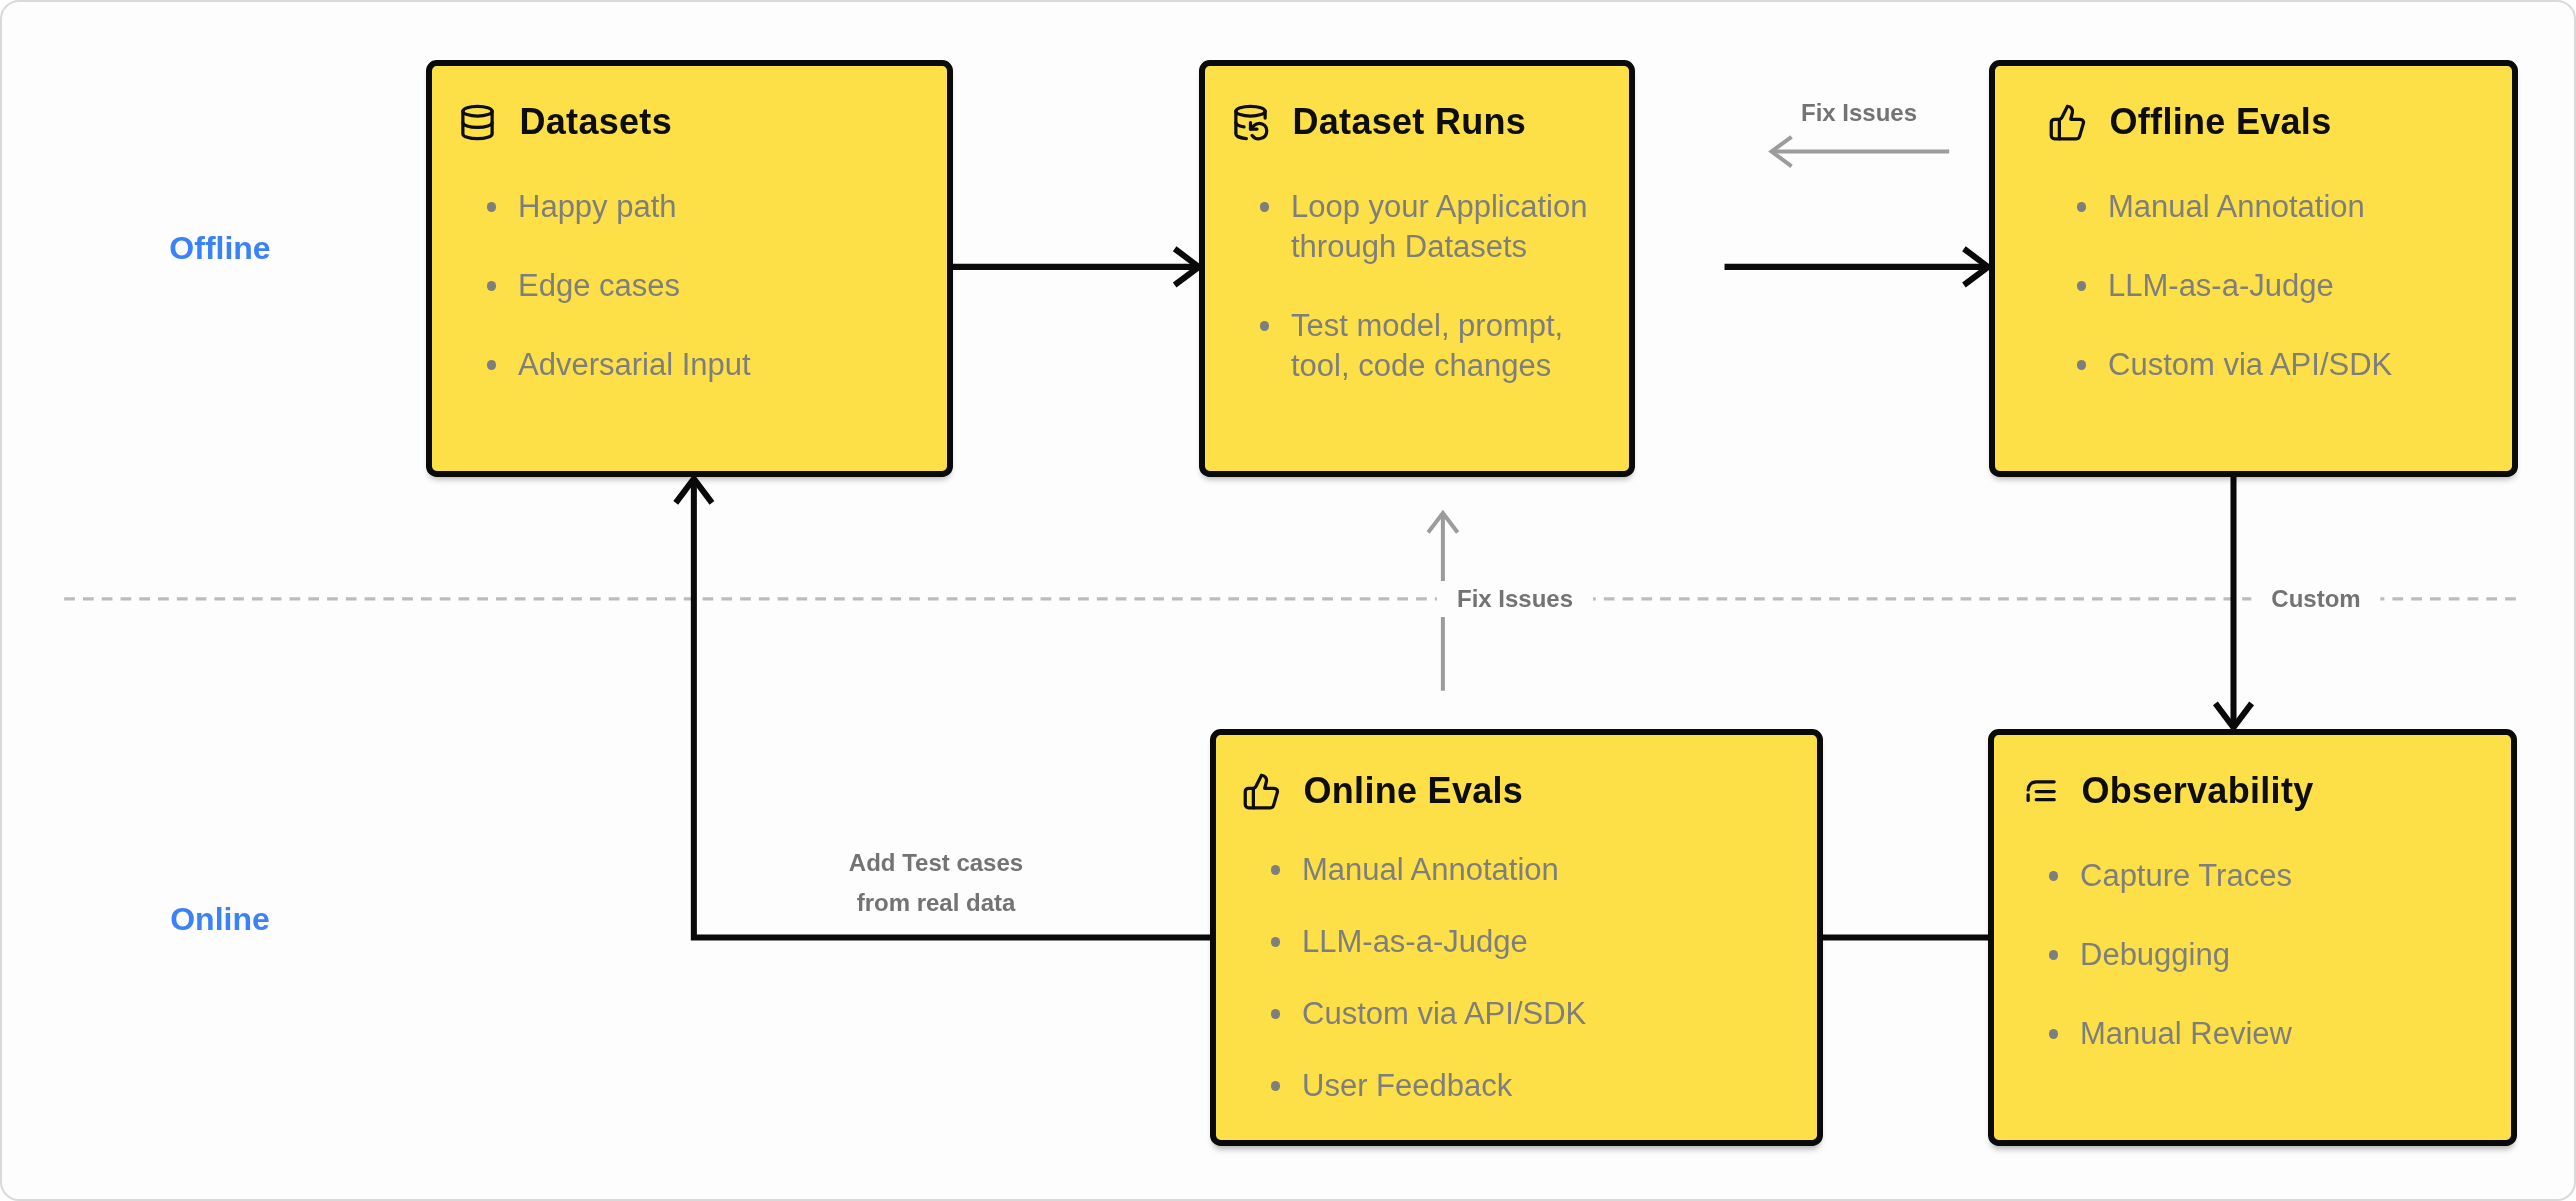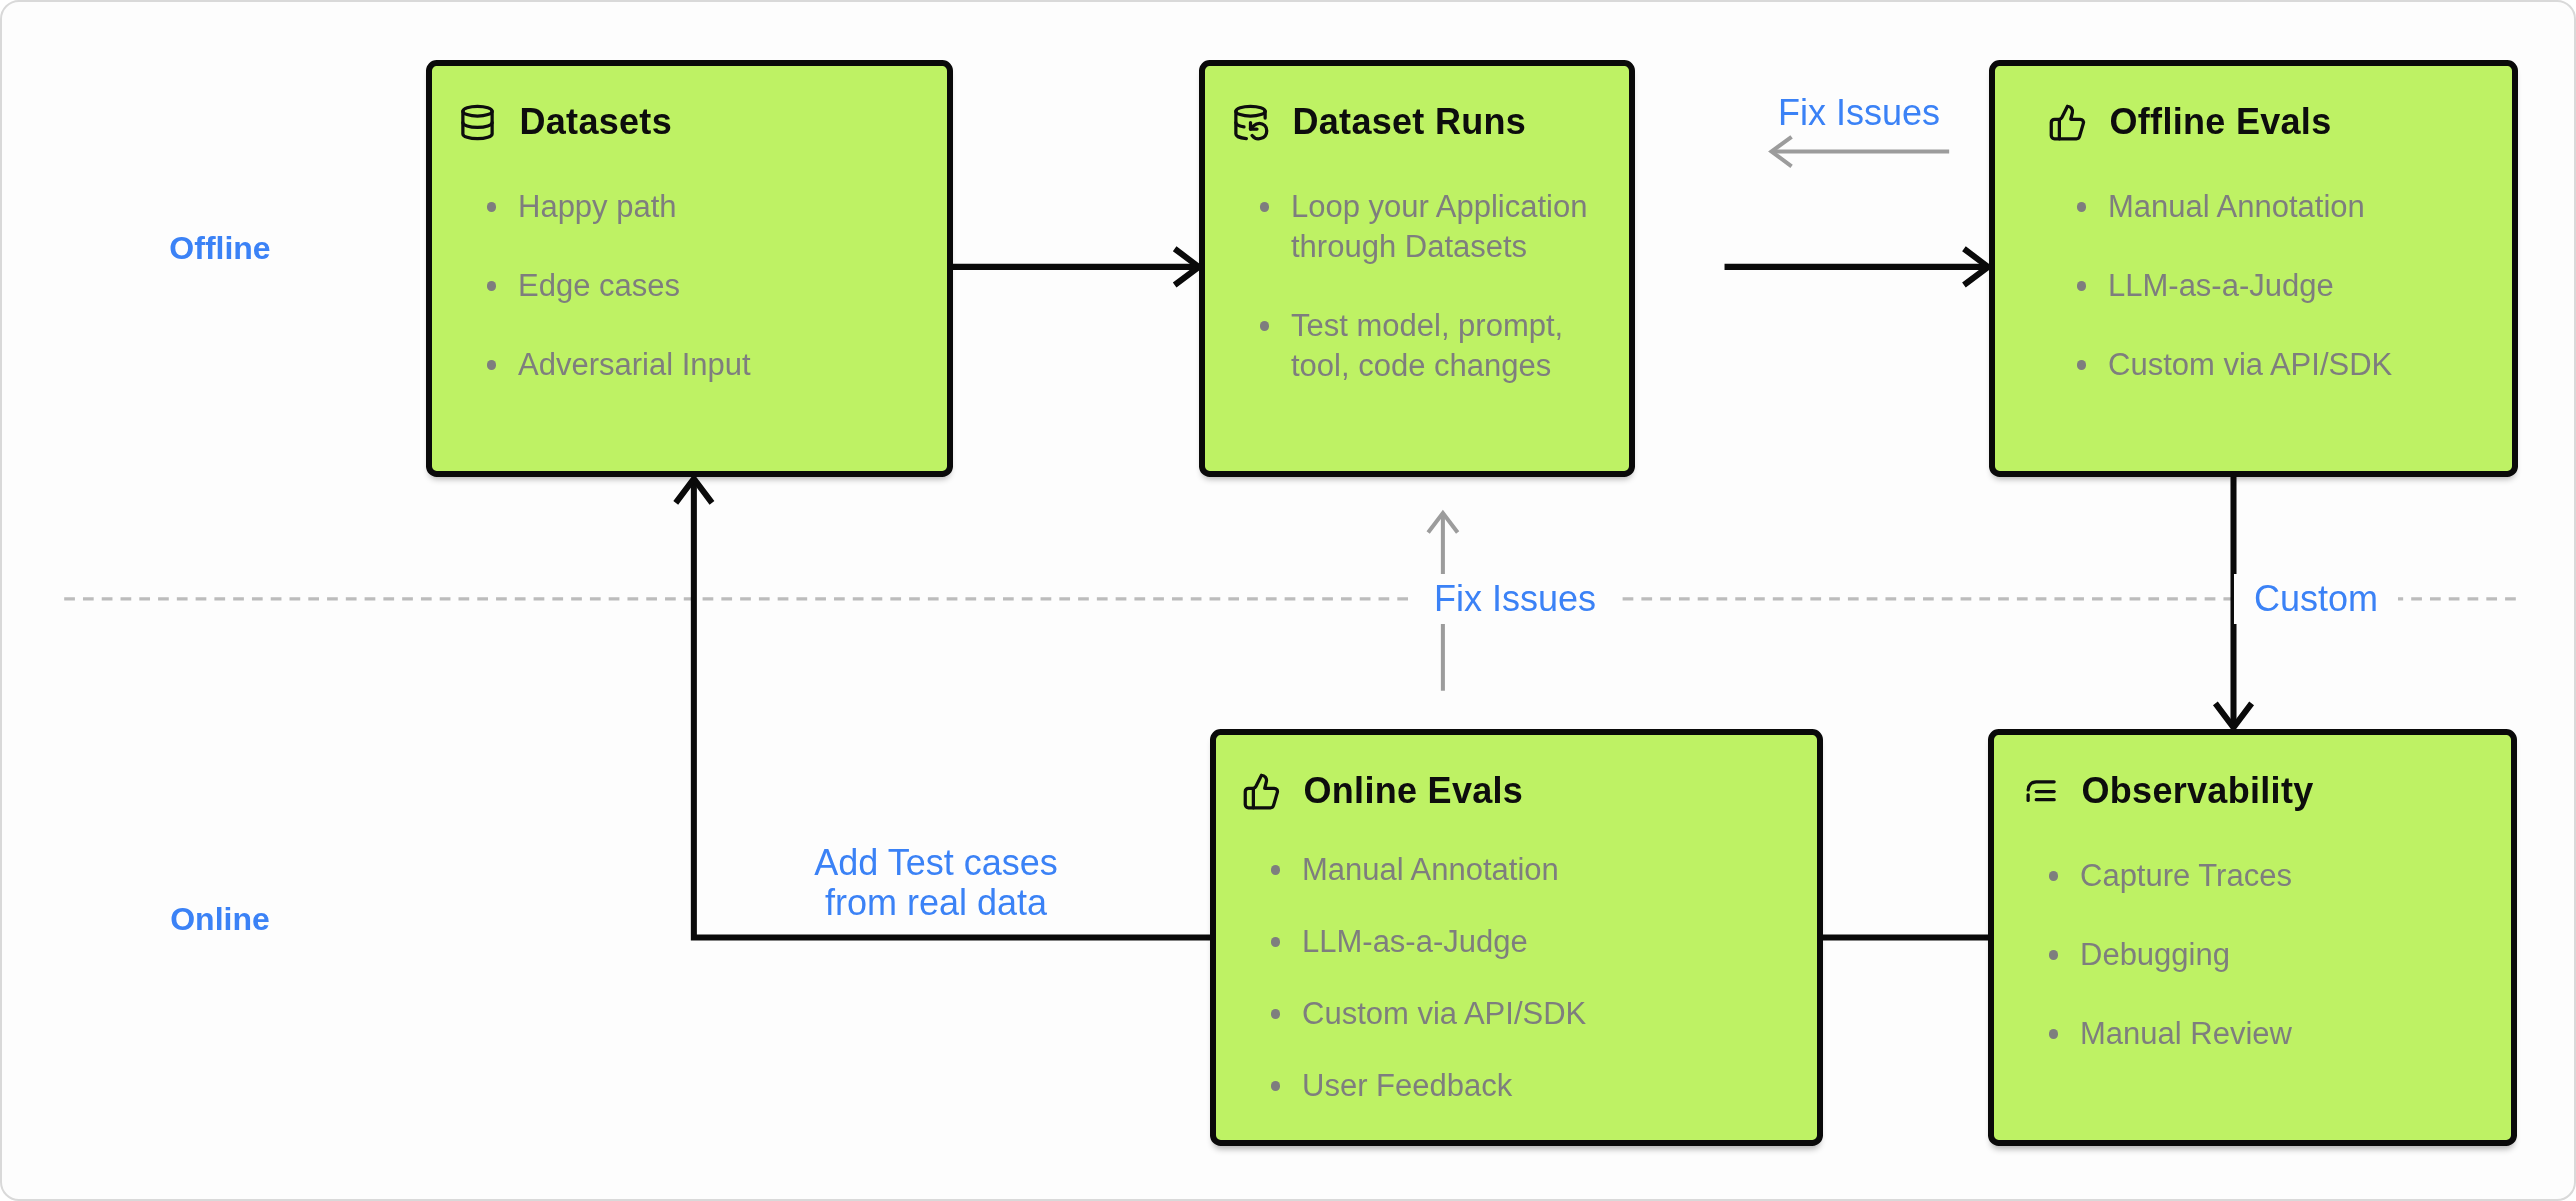--- a/index.html
+++ b/index.html
@@ -20,21 +20,21 @@
   }
   #arrows {
     position: absolute;
     left: 0; top: 0;
     width: 2576px;
     height: 1201px;
   }
   .box {
     position: absolute;
     box-sizing: border-box;
-    background: #bef264;
+    background: #fde047;
     border: 6.7px solid #0a0a0a;
     border-radius: 10.7px;
     box-shadow: 0 5.4px 6.7px -3.4px rgba(0,0,0,0.3);
   }
   .box-header {
     display: flex;
     align-items: center;
     gap: 23px;
     padding: 35px 24px 0 25.5px;
   }
@@ -87,23 +87,24 @@
     position: absolute;
     transform: translate(-50%, -50%);
     font-size: 32px;
     font-weight: 700;
     color: #3b82f6;
     white-space: nowrap;
   }
   .edge-label {
     position: absolute;
     transform: translate(-50%, -50%);
-    font-size: 36px;
-    color: #3b82f6;
+    font-size: 24px;
+    color: #737373;
     white-space: nowrap;
+    font-weight: bold;
   }
   .edge-label.on-divider {
     background: #fdfdfd;
     padding: 4px 20px;
   }
   .edge-label.two-line {
     text-align: center;
     line-height: 40px;
   }
 </style>

